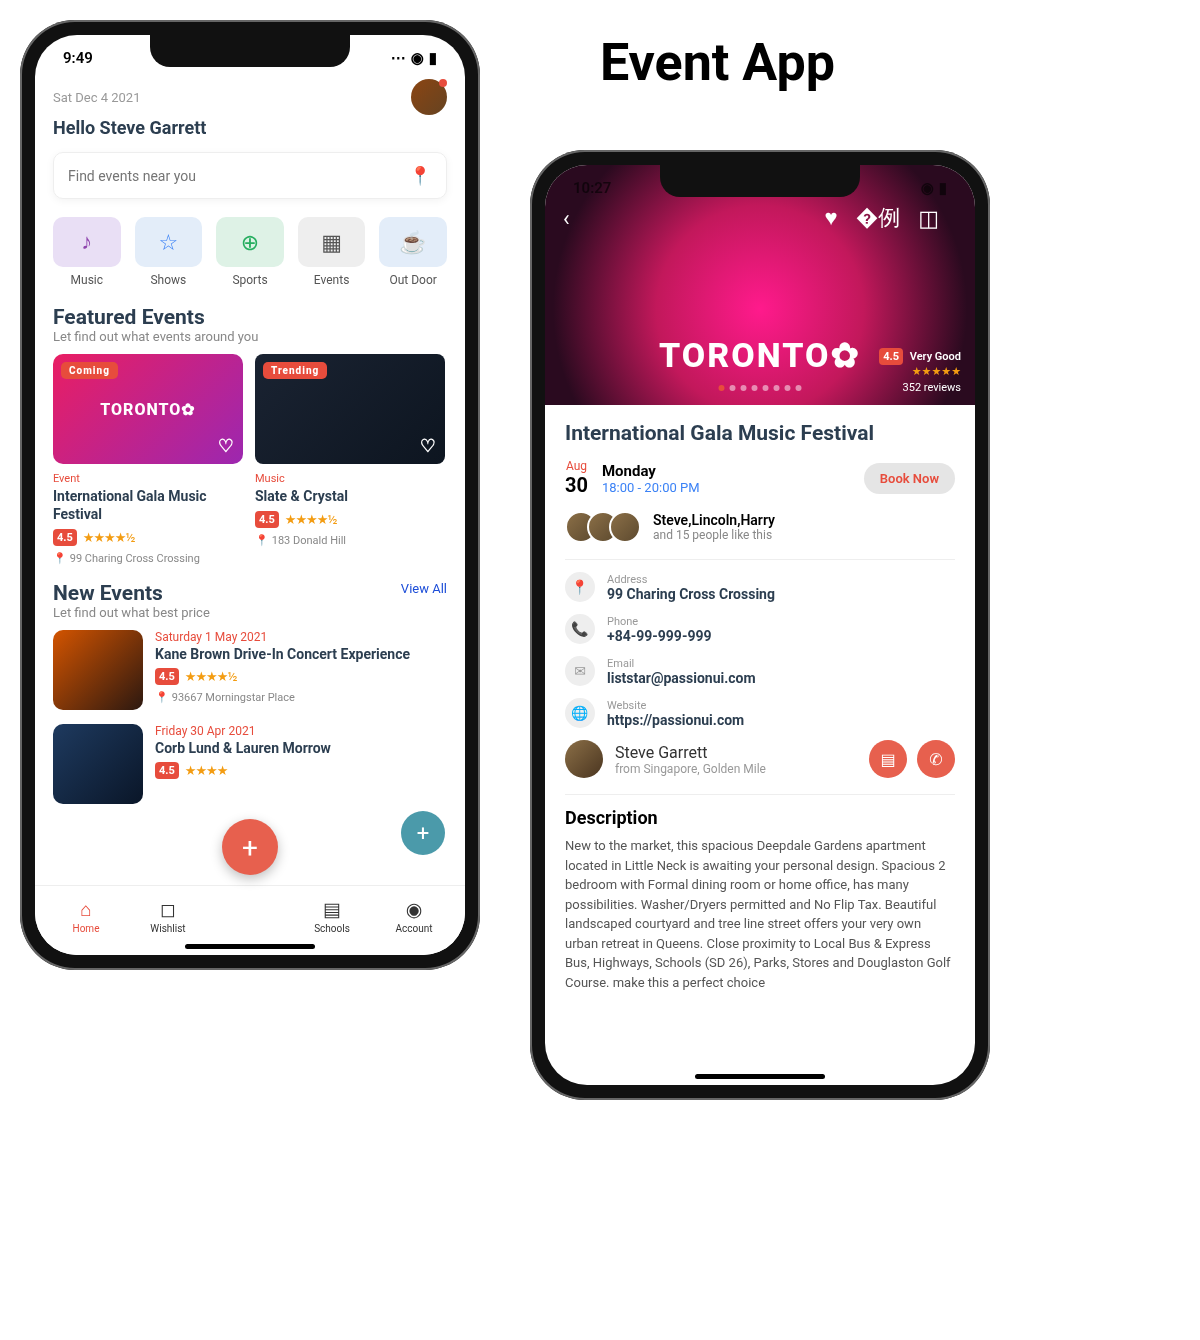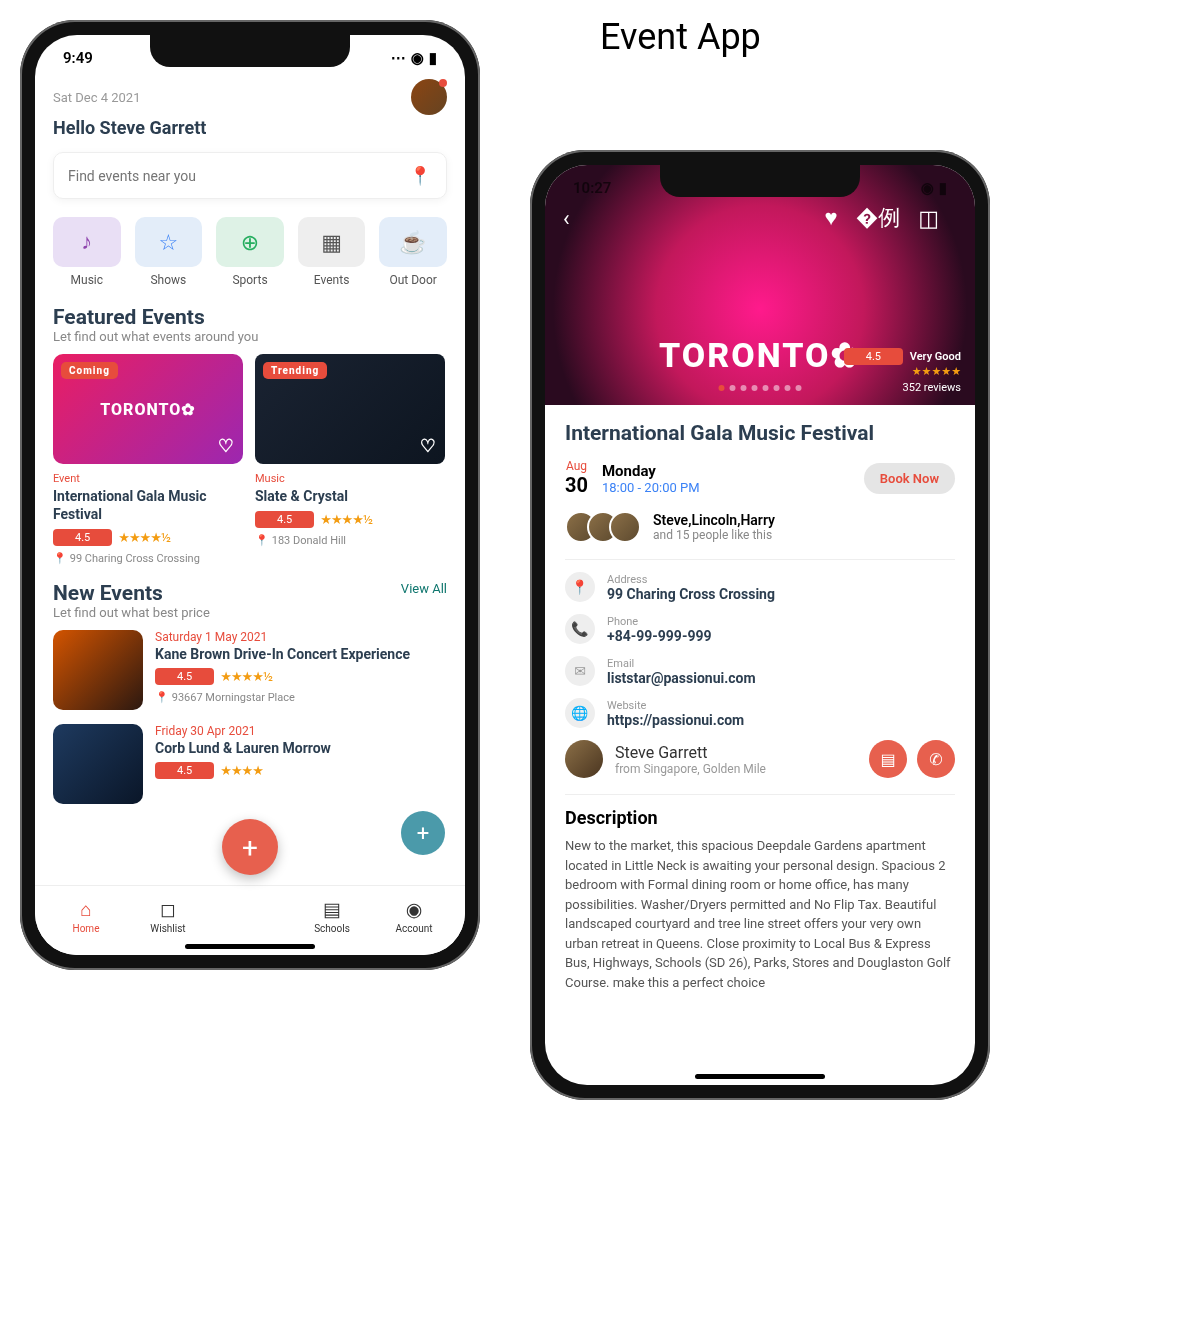--- a/index.html
+++ b/index.html
@@ -1,17 +1,17 @@
 <!DOCTYPE html>
 <html><head>
 <meta charset="utf-8">
 <style>
 * { margin:0; padding:0; box-sizing:border-box; font-family:-apple-system,BlinkMacSystemFont,"Segoe UI",Roboto,sans-serif; }
 body { background:#fff; width:1200px; padding:20px; }
-.app-title { font-size:36px; font-weight:400; position:absolute; left:600px; top:16px; }
+.app-title { font-size:52px; font-weight:700; position:absolute; left:600px; top:32px; }
 .frames { display:flex; gap:50px; align-items:flex-start; }
 .phone { width:460px; border-radius:55px; background:#111; padding:15px; box-shadow:0 0 0 2px #666 inset; position:relative; }
 .phone.p2 { margin-top:130px; }
 .screen { background:#fff; border-radius:42px; height:920px; overflow:hidden; position:relative; }
 .notch { position:absolute; top:0; left:50%; transform:translateX(-50%); width:200px; height:32px; background:#111; border-radius:0 0 20px 20px; z-index:10; }
 .statusbar { display:flex; justify-content:space-between; padding:14px 28px 8px; font-size:15px; font-weight:600; }
 .sb-icons { display:flex; gap:5px; align-items:center; }
 .content { padding:0 18px; height:830px; overflow:hidden; }
 .date-row { display:flex; justify-content:space-between; align-items:center; margin:4px 0 2px; }
 .date { color:#999; font-size:13px; }
@@ -29,26 +29,26 @@
 .sec-sub { font-size:13px; color:#888; margin-bottom:10px; }
 .cards { display:flex; gap:12px; overflow:hidden; }
 .card { width:190px; flex-shrink:0; }
 .card-img { height:110px; border-radius:10px; position:relative; overflow:hidden; background:linear-gradient(135deg,#e91e63,#9c27b0); display:flex; align-items:center; justify-content:center; color:#fff; font-weight:800; font-size:16px; letter-spacing:1px; }
 .card-img.c2 { background:linear-gradient(135deg,#1a2332,#0d1520);border-radius:8px; }
 .badge-tag { position:absolute; top:8px; left:8px; background:#e74c3c; color:#fff; font-size:10px; padding:3px 8px; border-radius:5px; }
 .heart { position:absolute; bottom:8px; right:8px; color:#fff; font-size:18px; }
 .card-cat { color:#e74c3c; font-size:11px; margin:8px 0 2px; }
 .card-title { font-size:14px; font-weight:700; color:#2c3e50; margin-bottom:6px; line-height:1.3; }
 .rating-row { display:flex; align-items:center; gap:6px; margin-bottom:6px; }
-.rating-badge { background:#e74c3c; color:#fff; font-size:11px; font-weight:400; padding:2px 22px; border-radius:4px; }
+.rating-badge { background:#e74c3c; color:#fff; font-size:11px; font-weight:700; padding:2px 4px; border-radius:4px; }
 .stars { color:#f39c12; font-size:13px; letter-spacing:-1px; }
 .loc { font-size:11px; color:#888; }
 .loc .p { color:#e74c3c; margin-right:3px; }
 .new-head { display:flex; justify-content:space-between; align-items:flex-start; margin-top:16px; }
-.viewall { color:#0f766e; font-size:13px; }
+.viewall { color:#1d4ed8; font-size:13px; }
 .new-item { display:flex; gap:12px; margin-bottom:14px; }
 .ni-img { width:90px; height:80px; border-radius:10px; background:linear-gradient(135deg,#d35400,#2c1810); flex-shrink:0; }
 .ni-img.n2 { background:linear-gradient(135deg,#1e3a5f,#0a1628); }
 .ni-date { color:#e74c3c; font-size:12px; margin-bottom:2px; }
 .ni-title { font-size:14px; font-weight:700; color:#2c3e50; margin-bottom:6px; }
 .fab { position:absolute; bottom:80px; left:50%; transform:translateX(-50%); width:56px; height:56px; border-radius:50%; background:#e7604e; color:#fff; display:flex; align-items:center; justify-content:center; font-size:28px; box-shadow:0 4px 12px rgba(0,0,0,0.25); z-index:5; }
 .fab-teal { position:absolute; bottom:100px; right:20px; width:44px; height:44px; border-radius:50%; background:#4b9aaa; color:#fff; display:flex; align-items:center; justify-content:center; font-size:22px; z-index:4; }
 .tabbar { position:absolute; bottom:0; left:0; right:0; height:70px; background:#fff; border-top:1px solid #eee; display:flex; justify-content:space-around; align-items:center; padding:0 10px 10px; }
 .tab { text-align:center; font-size:10px; color:#333; width:60px; }
 .tab.active { color:#e74c3c; }

